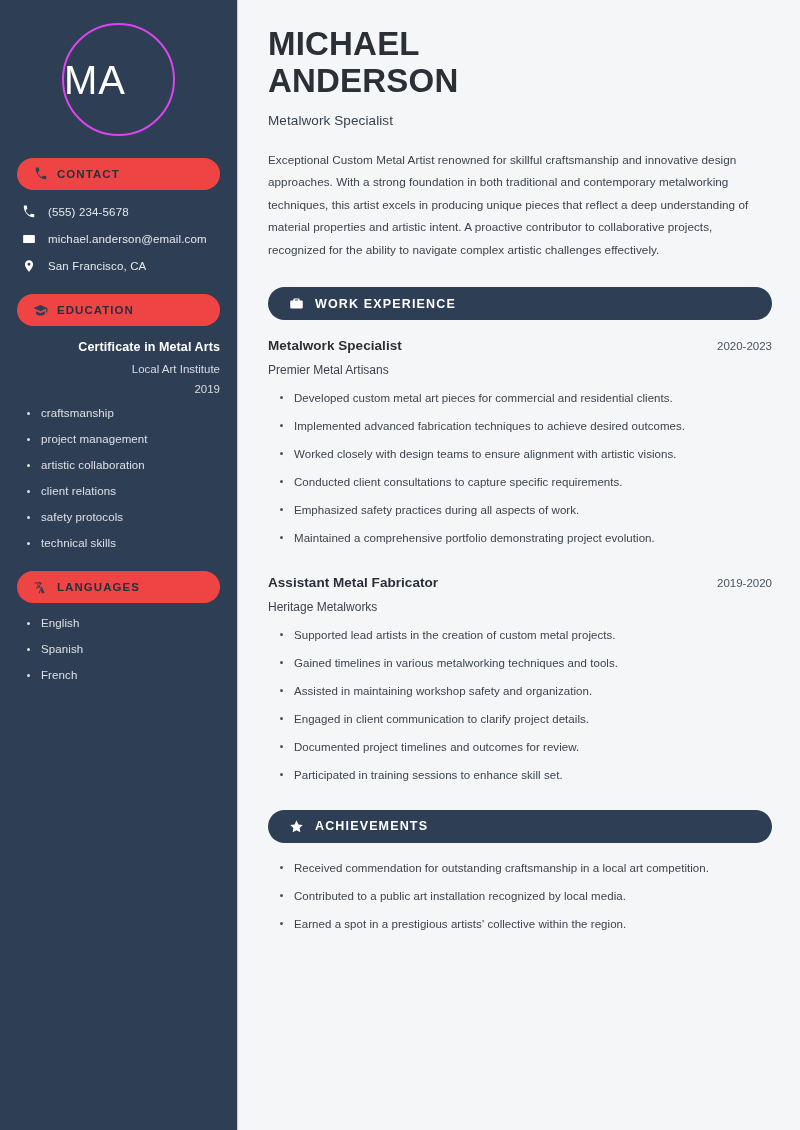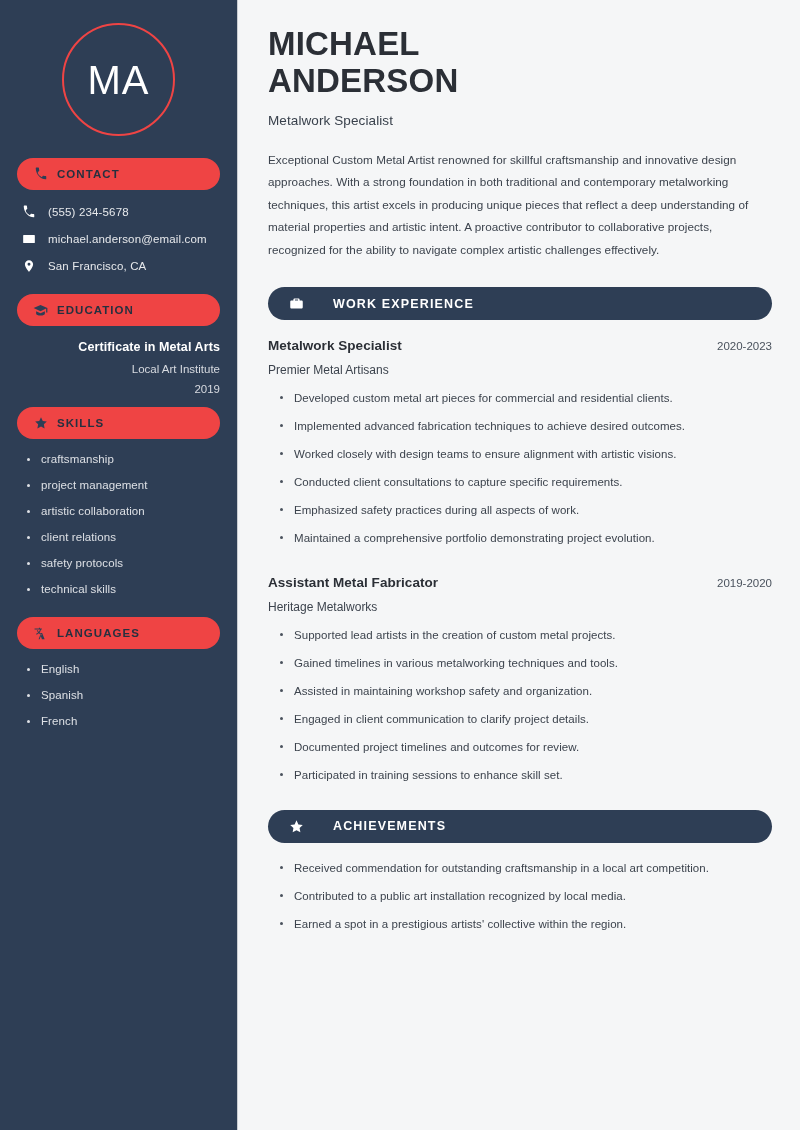--- a/index.html
+++ b/index.html
@@ -33,24 +33,24 @@
   .monogram-wrap {
     display: flex;
     justify-content: center;
     padding-top: 23px;
     padding-bottom: 22px;
   }
   .monogram {
     width: 113px;
     height: 113px;
     border-radius: 50%;
-    border: 2px solid #ef4444;
-    display: flex;
-    align-items: center;
-    justify-content: center;
+    border: 2px solid #d946ef;
+    display: flex;
+    align-items: center;
+    justify-content: flex-start;
     box-sizing: border-box;
   }
   .monogram-text {
     font-size: 40px;
     font-weight: 400;
     letter-spacing: 1px;
     color: #ffffff;
     line-height: 1;
   }
 
@@ -181,21 +181,20 @@
   .sec-bar {
     background: #2e3e55;
     border-radius: 30px;
     height: 33px;
     display: flex;
     align-items: center;
     padding: 0 20px;
     box-sizing: border-box;
     margin-top: 26px;
     margin-bottom: 18px;
-    gap: 18px;
   }
   .sec-bar .sec-icon {
     width: 16px;
     height: 16px;
     margin-right: 11px;
     display: inline-flex;
     align-items: center;
     justify-content: center;
     color: #ffffff;
     flex: 0 0 auto;
@@ -312,28 +311,20 @@
       </span>
       <span class="pill-label">EDUCATION</span>
     </div>
 
     <div class="edu-block">
       <div class="edu-degree">Certificate in Metal Arts</div>
       <div class="edu-school">Local Art Institute</div>
       <div class="edu-year">2019</div>
     </div>
 
-    <div class="pill">
-      <span class="pill-icon">
-        <svg viewBox="0 0 24 24" width="14" height="14" fill="currentColor">
-            <path d="M12 2l3 6.6 7 .9-5.1 4.8 1.3 7L12 18l-6.2 3.3 1.3-7L2 9.5l7-.9L12 2z"></path>
-          </svg>
-      </span>
-      <span class="pill-label">SKILLS</span>
-    </div>
 
     <ul class="side-list">
       <li>craftsmanship</li>
       <li>project management</li>
       <li>artistic collaboration</li>
       <li>client relations</li>
       <li>safety protocols</li>
       <li>technical skills</li>
     </ul>
 

